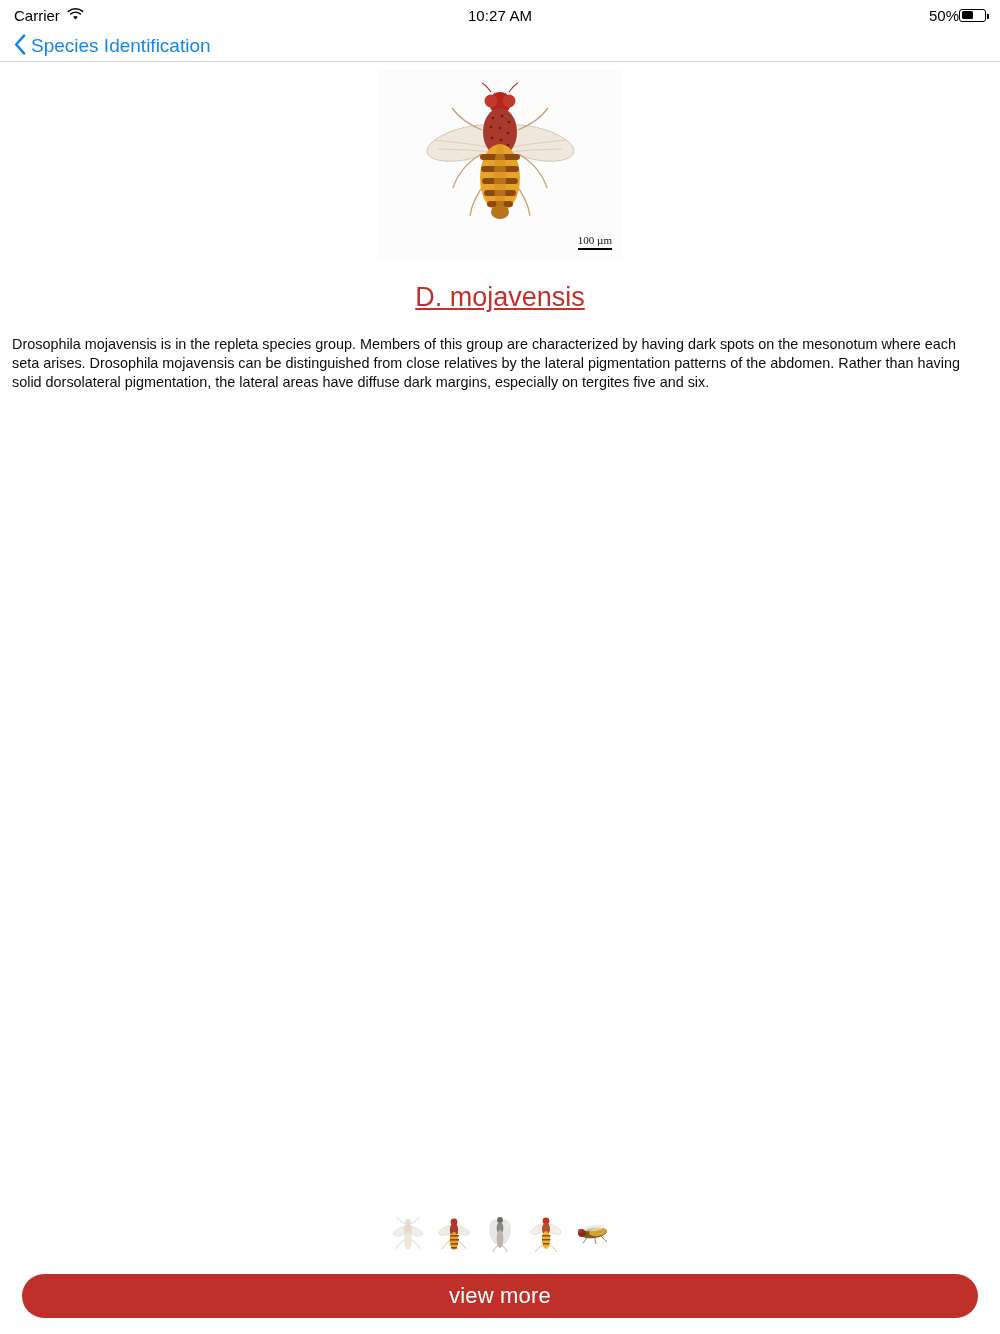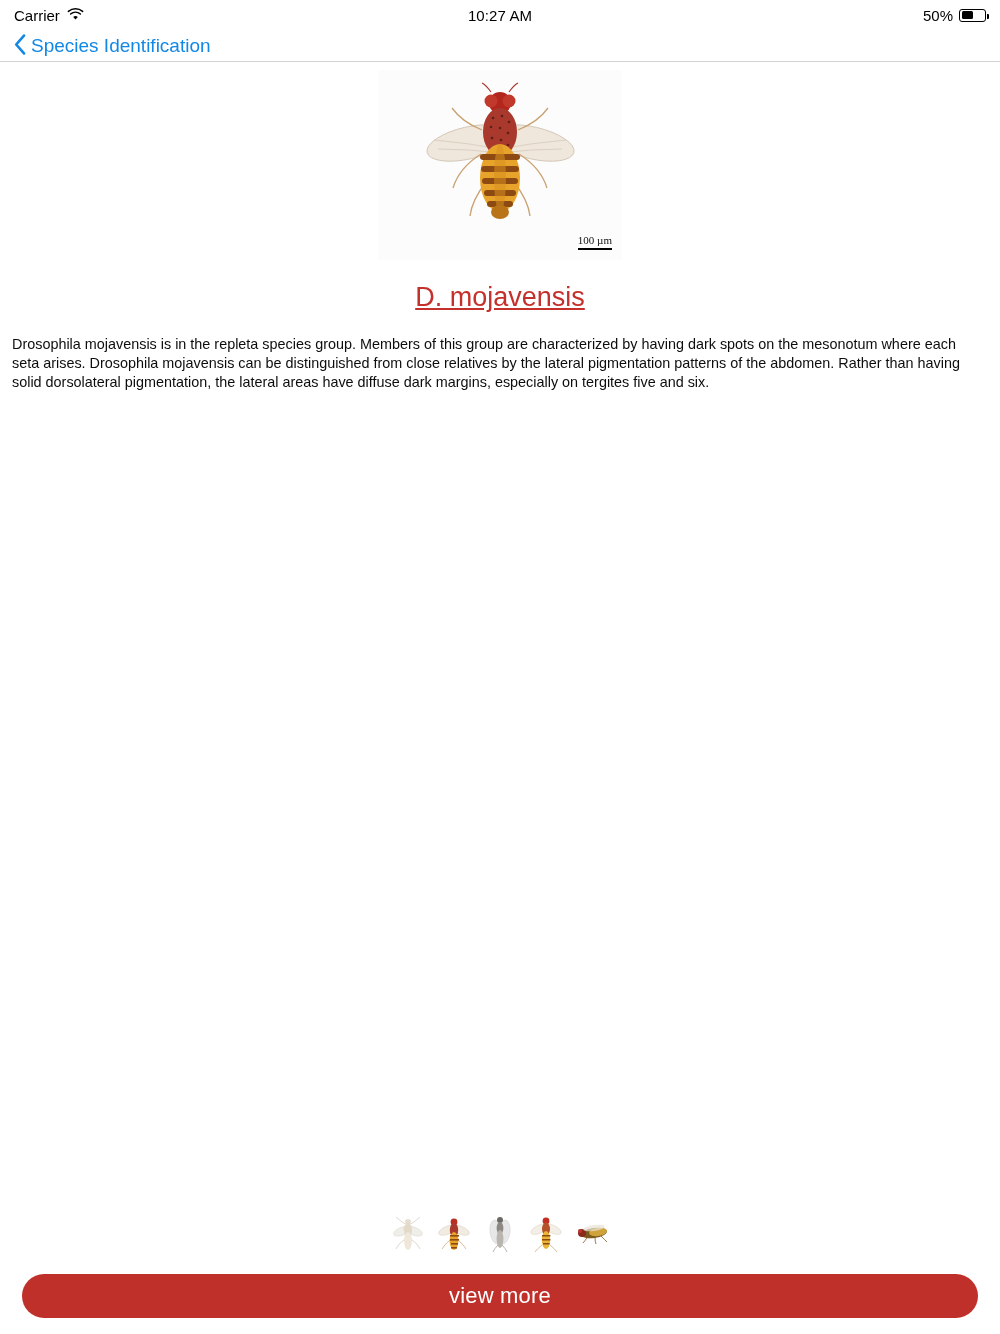--- a/index.html
+++ b/index.html
@@ -34,21 +34,20 @@
     position: absolute;
     left: 0; right: 0;
     text-align: center;
     font-size: 15px;
     letter-spacing: 0.1px;
   }
   .status-right {
     margin-left: auto;
     display: flex;
     align-items: center;
-    gap: 6px;
     font-size: 15px;
   }
   .wifi-icon { display: block; }
   .battery {
     width: 27px;
     height: 13px;
     border: 1.3px solid #000;
     border-radius: 3px;
     position: relative;
     display: inline-block;

